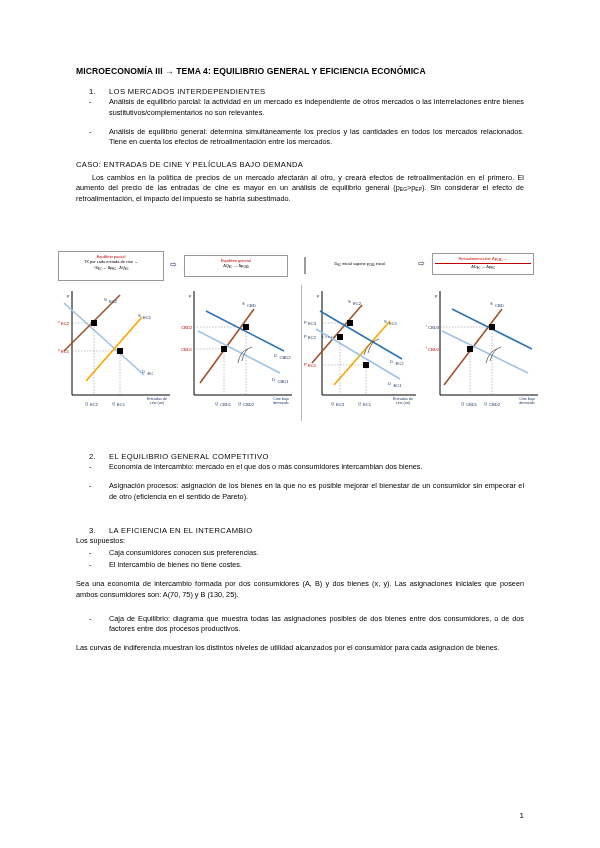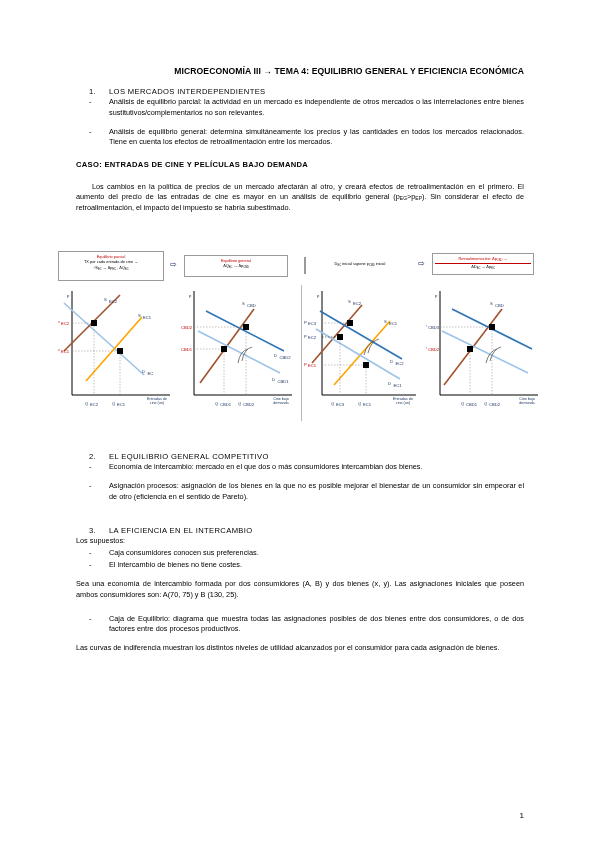--- a/index.html
+++ b/index.html
@@ -28,21 +28,20 @@
     top: 66px;
     width: 448px;
   }
 
   h1.doc-title {
     font-size: 8.6px;
     font-weight: bold;
     letter-spacing: 0.01em;
     margin: 0 0 11px 0;
     line-height: 1.2;
-    text-align: right;
   }
 
   .num-item {
     display: flex;
     margin: 0 0 1px 0;
     padding-left: 13px;
   }
   .num-item .num {
     width: 20px;
     flex: 0 0 20px;
@@ -75,23 +74,23 @@
     font-size: 7.3px;
     line-height: 1.45;
     text-align: justify;
     margin: 0 0 6px 0;
     text-indent: 16px;
   }
   p.body-par.noindent { text-indent: 0; }
 
   h2.caso {
     font-size: 7.6px;
-    font-weight: bold;
+    font-weight: normal;
     letter-spacing: 0.04em;
-    margin: 12px 0 13px 0;
+    margin: 12px 0 4px 0;
   }
 
   .plain-line {
     font-size: 7.3px;
     line-height: 1.45;
     margin: 0 0 1px 0;
   }
 
   .spacer-sm { height: 7px; }
   .spacer-md { height: 12px; }

